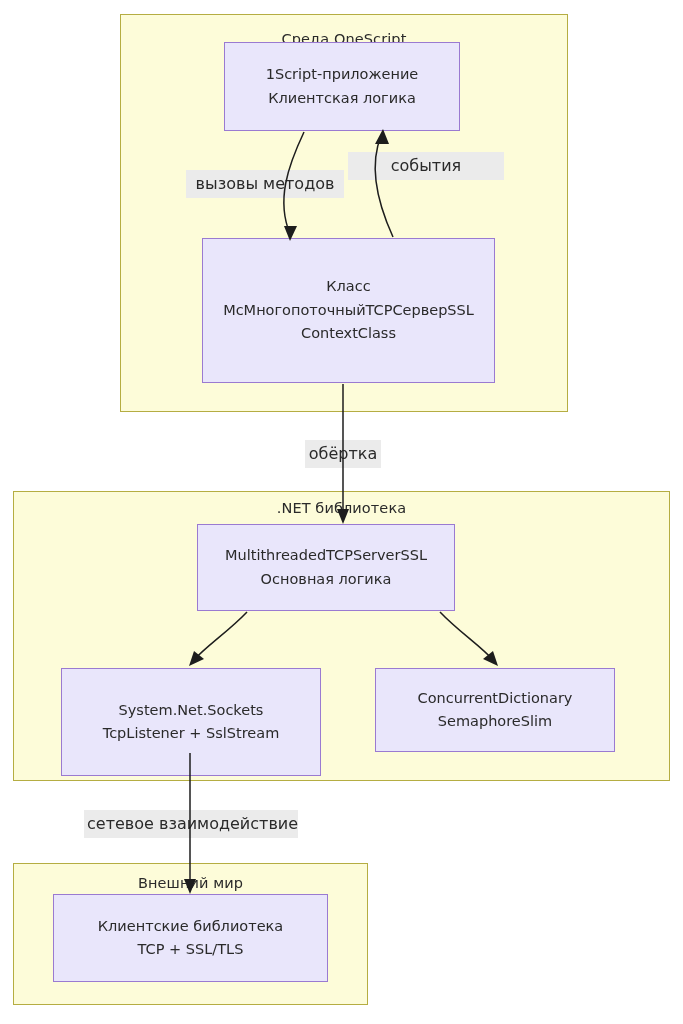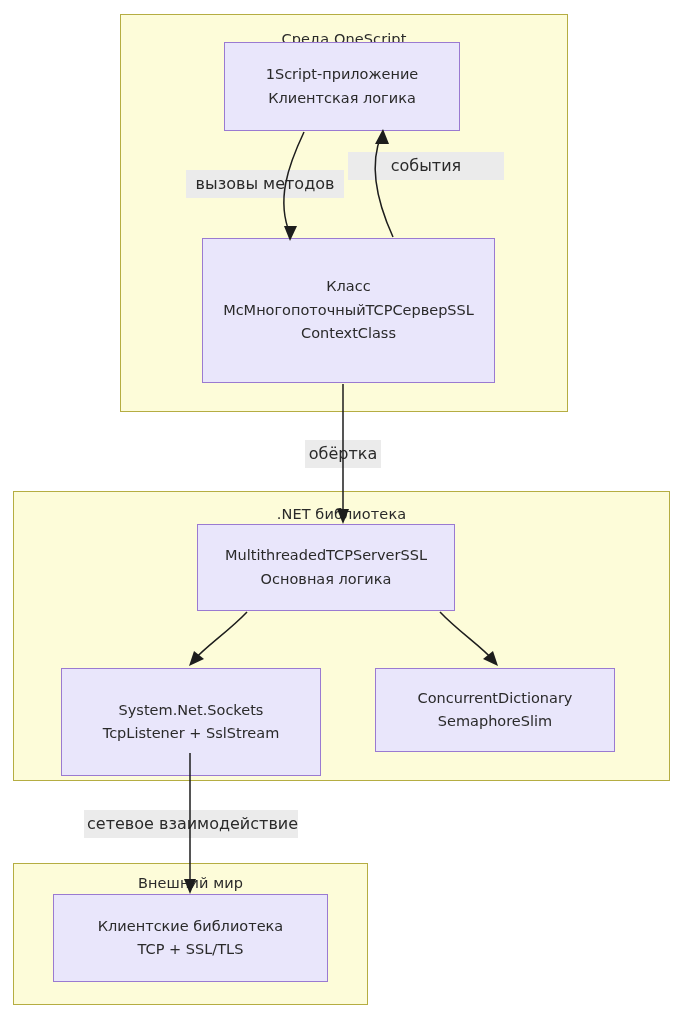--- a/index.html
+++ b/index.html
@@ -109,21 +109,21 @@
 
   <div class="edge-label" style="left:348px; top:152px; width:156px;">
     <span class="line">события</span>
   </div>
 
   <div class="edge-label" style="left:305px; top:440px; width:76px;">
     <span class="line">обёртка</span>
   </div>
 
   <div class="group" style="left:13px; top:491px; width:657px; height:290px;">
-    <div class="group-title" style="top:14px;">.NET библиотека</div>
+    <div class="group-title" style="top:8px;">.NET библиотека</div>
   </div>
 
   <div class="node" style="left:197px; top:524px; width:258px; height:87px;">
     <span class="line">MultithreadedTCPServerSSL</span>
     <span class="line">Основная логика</span>
   </div>
 
   <div class="node" style="left:61px; top:668px; width:260px; height:108px;">
     <span class="line">System.Net.Sockets</span>
     <span class="line">TcpListener + SslStream</span>

